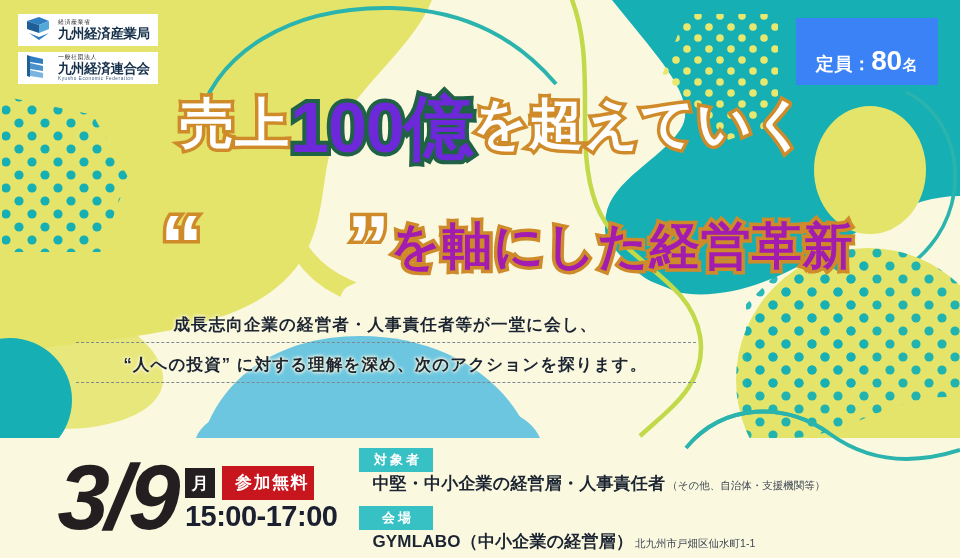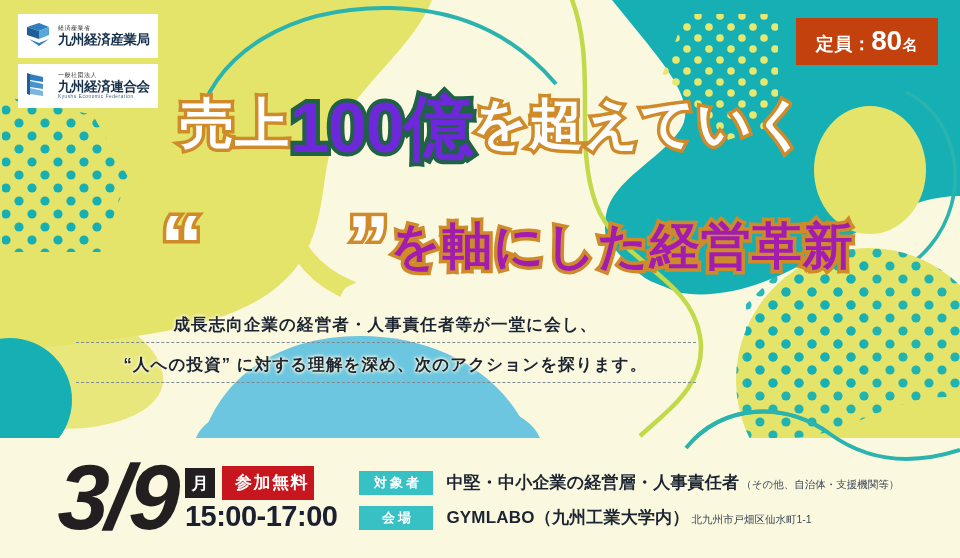--- a/index.html
+++ b/index.html
@@ -28,21 +28,21 @@
     left: 18px;
     top: 14px;
     z-index: 40;
     display: flex;
     flex-direction: column;
     gap: 6px;
   }
   .logo-card {
     background: #ffffff;
     width: 140px;
-    height: 44px;
+    height: 32px;
     display: flex;
     align-items: center;
     gap: 5px;
     padding: 0 5px;
     box-sizing: border-box;
   }
   .logo-mark { flex: 0 0 auto; }
   .logo-text { display: flex; flex-direction: column; justify-content: center; line-height: 1; }
   .logo-sup {
     font-size: 6px;
@@ -64,31 +64,31 @@
     letter-spacing: .6px;
     margin-top: 1px;
     white-space: nowrap;
   }
 
   
   .capacity-badge {
     position: absolute;
     right: 22px;
     top: 18px;
-    background: #c2410c;
+    background: #3b82f6;
     color: #ffffff;
     z-index: 40;
     padding: 7px 20px 8px 20px;
     display: flex;
     align-items: baseline;
     font-weight: bold;
     letter-spacing: .5px;
   }
   .cap-label { font-size: 18px; }
-  .cap-num { font-size: 28px; letter-spacing: -0.5px; }
+  .cap-num { font-size: 28px; letter-spacing: -0.5px; margin-top: 20px; }
   .cap-unit { font-size: 15px; margin-left: 1px; }
 
   
   .headline {
     position: absolute;
     z-index: 30;
     left: 0; top: 0;
     width: 788px; height: 300px;
     pointer-events: none;
   }
@@ -233,21 +233,21 @@
     letter-spacing: -0.5px;
     margin-top: 0;
   }
   .info-block {
     margin-left: 22px;
     display: flex;
     flex-direction: column;
     gap: 11px;
     margin-top: 4px;
   }
-  .info-row { display: flex; align-items: flex-start; }
+  .info-row { display: flex; align-items: flex-start; flex-direction: column; }
   .info-label {
     background: #38c1c4;
     color: #ffffff;
     font-size: 13px;
     font-weight: bold;
     width: 74px;
     height: 24px;
     display: flex;
     align-items: center;
     justify-content: center;
@@ -441,19 +441,19 @@
     <div class="info-block">
       <div class="info-row">
         <span class="info-label">対象者</span>
         <span class="info-main">
           <span>中堅・中小企業の経営層・人事責任者</span><span class="info-note">（その他、自治体・支援機関等）</span>
         </span>
       </div>
       <div class="info-row">
         <span class="info-label">会場</span>
         <span class="info-main">
-          <span>GYMLABO（九州工業大学内）</span><span class="info-note">北九州市戸畑区仙水町1-1</span>
+          <span>GYMLABO（中小企業の経営層）</span><span class="info-note">北九州市戸畑区仙水町1-1</span>
         </span>
       </div>
     </div>
   </div>
 
 </div>
 
 </body></html>

